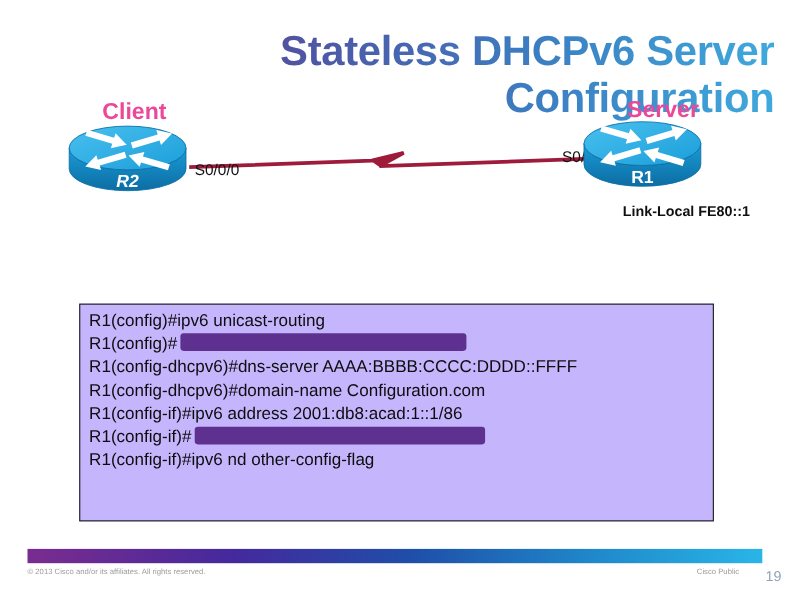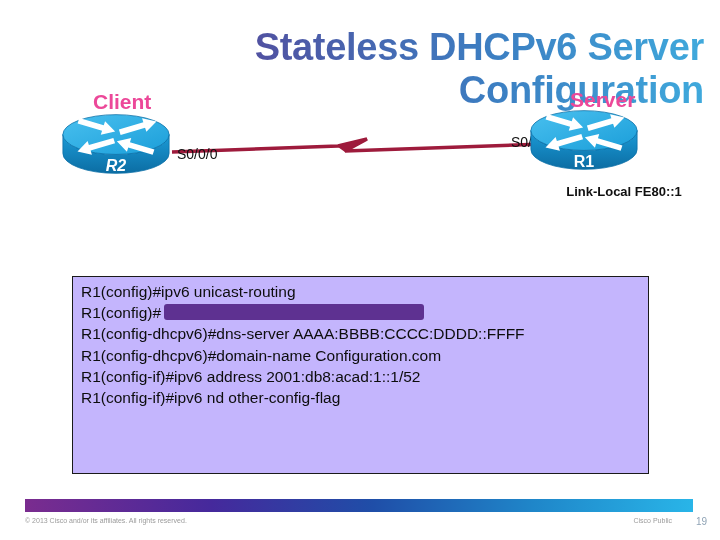--- a/index.html
+++ b/index.html
@@ -61,21 +61,21 @@
   .redact-1 { width:260px; }
   .redact-2 { width:264px; }
 
   
   .footer-bar {
     position:absolute; left:25px; top:499px; width:668px; height:13px;
     background:linear-gradient(90deg,#7a2c8f 0%, #45299c 28%, #1f4ea8 52%, #1f86c9 76%, #29b5e8 100%);
   }
   .footer-copy  { position:absolute; left:25px; top:517px; font-size:7px; color:#9b9b9b; }
   .footer-class { position:absolute; left:592px; top:517px; width:80px; text-align:right; font-size:7px; color:#9b9b9b; }
-  .footer-page  { position:absolute; left:696px; top:516px; font-size:10px; color:#8fa3b5; }
+  .footer-page  { position:absolute; left:696px; top:516px; font-size:13px; color:#8fa3b5; }
 </style>
 </head>
 <body>
 
 <div class="slide">
 
   <div class="title">Stateless DHCPv6 Server Configuration</div>
 
   <div class="role-label role-client">Client</div>
   <div class="role-label role-server">Server</div>
@@ -127,21 +127,22 @@
     <div class="hostname">R1</div>
   </div>
 
   <div class="ll-label ll-right">Link-Local FE80::1</div>
 
   <div class="cli-box">
     <div class="cli-line"><span>R1(config)#ipv6 unicast-routing</span></div>
     <div class="cli-line"><span>R1(config)#</span><span class="redact redact-1"></span></div>
     <div class="cli-line"><span>R1(config-dhcpv6)#dns-server AAAA:BBBB:CCCC:DDDD::FFFF</span></div>
     <div class="cli-line"><span>R1(config-dhcpv6)#domain-name Configuration.com</span></div>
-    <div class="cli-line"><span>R1(config-if)#ipv6 address 2001:db8:acad:1::1/52</span></div>
+    <div class="cli-line"><span>R1(config-if)#ipv6 address 2001:db8:acad:1::1/86</span></div>
+    <div class="cli-line"><span>R1(config-if)#</span><span class="redact redact-2"></span></div>
     <div class="cli-line"><span>R1(config-if)#ipv6 nd other-config-flag</span></div>
   </div>
 
   <div class="footer-bar"></div>
   <div class="footer-copy">© 2013 Cisco and/or its affiliates. All rights reserved.</div>
   <div class="footer-class">Cisco Public</div>
   <div class="footer-page">19</div>
 
 </div>
 

